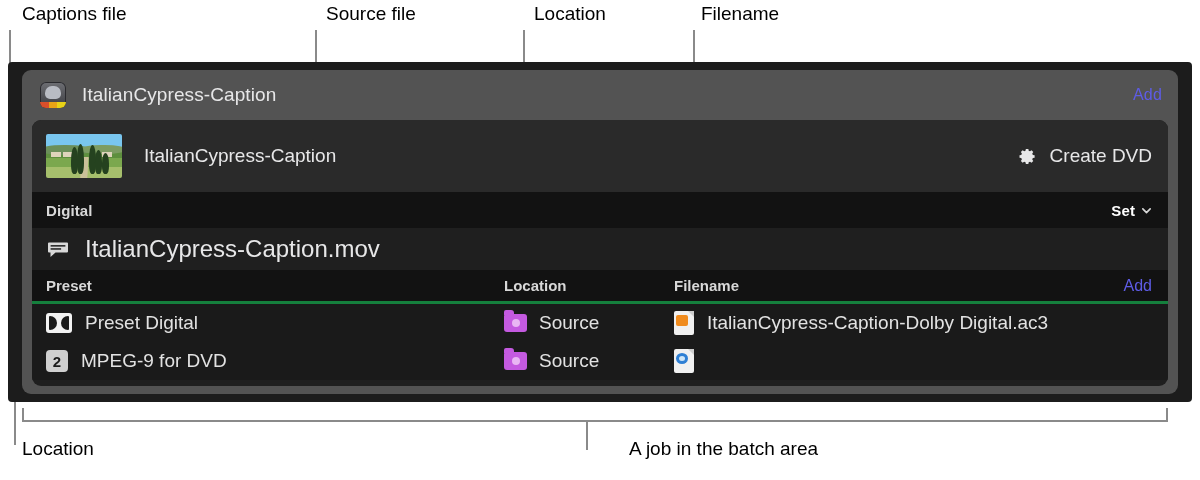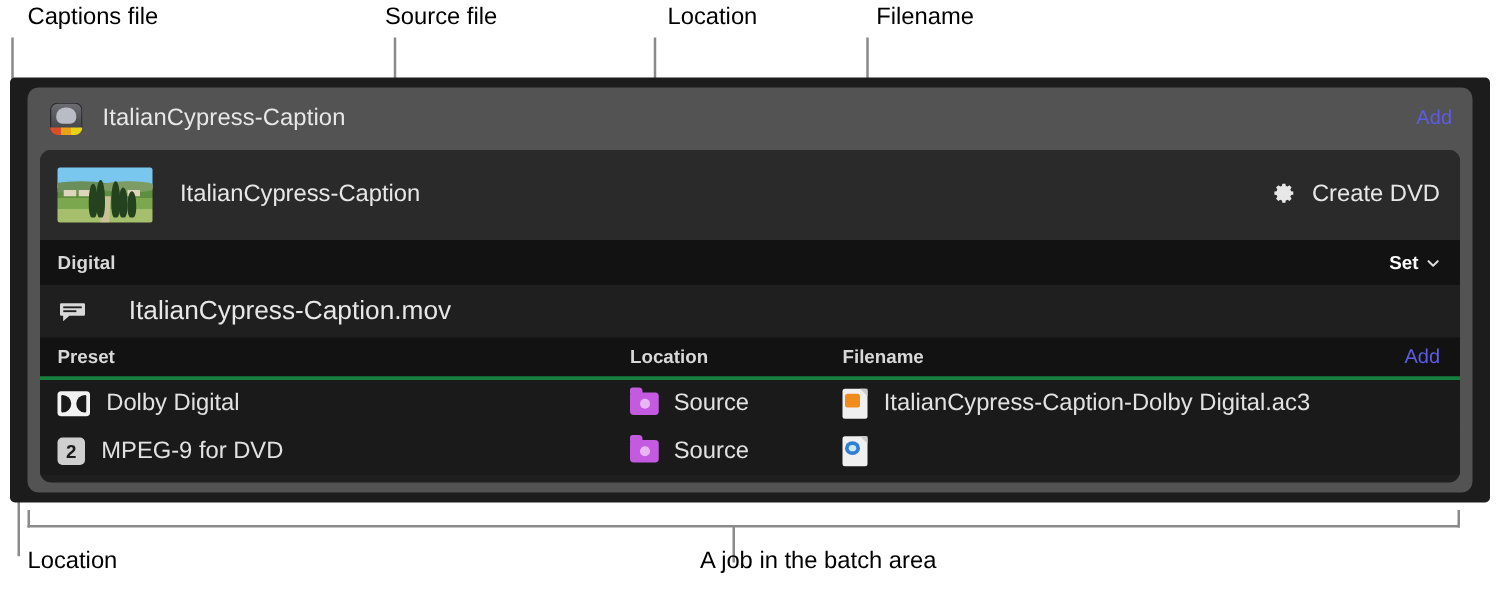--- a/index.html
+++ b/index.html
@@ -141,20 +141,21 @@
     background: #ded4bb;
   }
   .source-name {
     margin-left: 22px;
     color: #e7e7e8;
     font-size: 19px;
   }
   .create-dvd {
     margin-left: auto;
     display: flex;
+    align-items: center;
     gap: 13px;
     color: #e7e7e8;
     font-size: 19px;
   }
   .gear {
     width: 19px; height: 19px;
     flex: 0 0 auto;
   }
 
   
@@ -181,21 +182,21 @@
 
   
   .cap-row {
     height: 42px;
     display: flex;
     align-items: center;
     padding: 0 16px 0 14px;
     background: #1f1f1f;
   }
   .cap-icon { width: 24px; height: 24px; flex: 0 0 auto; }
-  .cap-name { margin-left: 33px; color: #e7e7e8; font-size: 21px; }
+  .cap-name { margin-left: 15px; color: #e7e7e8; font-size: 24px; }
 
   
   .tbl-head {
     height: 34px;
     display: flex;
     align-items: center;
     padding: 0 16px 0 14px;
     background: #121212;
     color: #d8d8d8;
     font-size: 15px;
@@ -317,25 +318,25 @@
 
   <div class="cline v" style="left:14px; top:290px; height:155px;"></div>
   <div class="cline h" style="left:14px; top:290px; width:12px;"></div>
 
   <div class="cline h" style="left:22px; top:420px; width:1146px;"></div>
   <div class="cline v" style="left:22px; top:408px; height:14px;"></div>
   <div class="cline v" style="left:1166px; top:408px; height:14px;"></div>
   <div class="cline v" style="left:586px; top:420px; height:30px;"></div>
 
   <span class="callout-label" style="left:22px; top:3px;">Captions file</span>
-  <span class="callout-label" style="left:308px; top:3px;">Source file</span>
+  <span class="callout-label" style="left:326px; top:3px;">Source file</span>
   <span class="callout-label" style="left:534px; top:3px;">Location</span>
   <span class="callout-label" style="left:701px; top:3px;">Filename</span>
   <span class="callout-label" style="left:22px; top:438px;">Location</span>
-  <span class="callout-label" style="left:560px; top:438px;">A job in the batch area</span>
+  <span class="callout-label" style="left:629px; top:438px;">A job in the batch area</span>
 
   <div class="batch-area">
 
     <div class="job-card">
 
       <div class="job-header">
         <span class="app-icon"></span>
         <span class="job-title">ItalianCypress-Caption</span>
         <span class="header-add">Add</span>
       </div>
@@ -388,21 +389,21 @@
         <div class="tbl-head">
           <span class="col-preset">Preset</span>
           <span class="col-loc">Location</span>
           <span class="col-file">Filename</span>
           <span class="tbl-add">Add</span>
         </div>
 
         <div class="tbl-row">
           <span class="col-preset">
             <span class="dolby"></span>
-            <span class="cell-txt">Dolby Digital</span>
+            <span class="cell-txt">Preset Digital</span>
           </span>
           <span class="col-loc">
             <span class="folder"></span>
             <span class="cell-txt">Source</span>
           </span>
           <span class="col-file">
             <span class="docico ac3">
                 <span class="badge"></span>
               </span>
             <span class="cell-txt">ItalianCypress-Caption-Dolby Digital.ac3</span>

